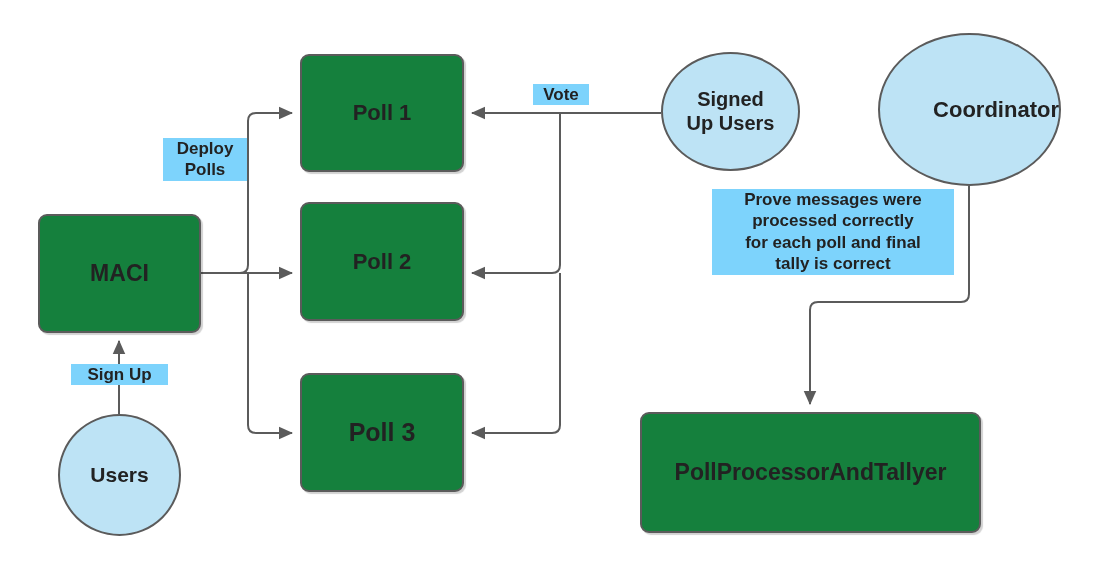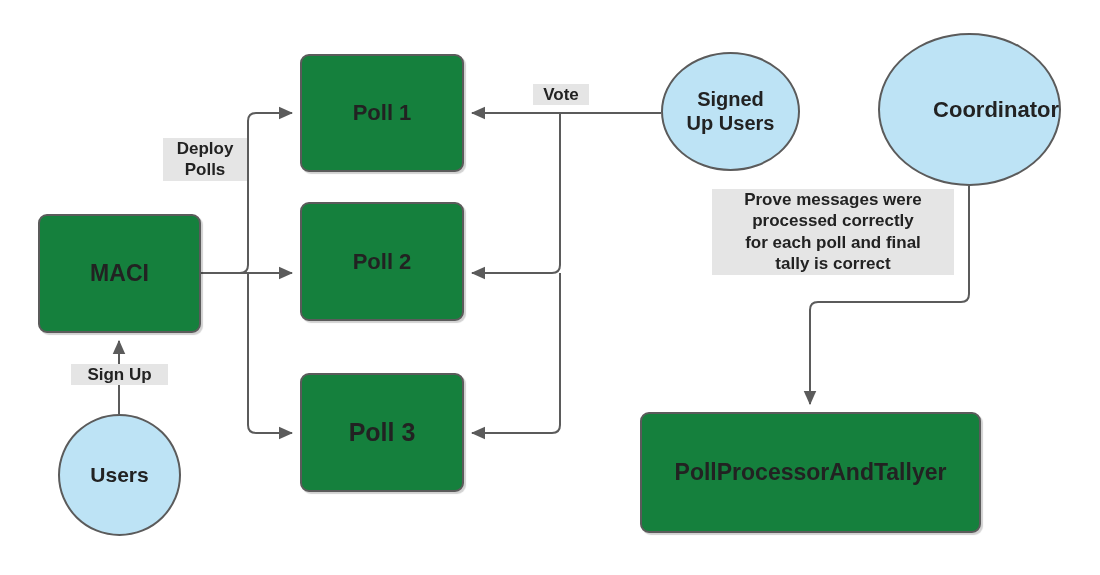--- a/index.html
+++ b/index.html
@@ -45,21 +45,21 @@
     background: #bde3f5;
     border: 2px solid #5b5b5b;
     border-radius: 50%;
   }
   .edge-label {
     position: absolute;
     color: #222222;
     font-weight: bold;
     text-align: center;
     line-height: 1.26;
-    background: #e5e5e5;
+    background: #7dd3fc;
     white-space: pre-line;
   }
 </style>
 </head>
 <body>
 
 <div id="canvas">
 
   <svg id="edges" viewBox="0 0 1100 575" xmlns="http://www.w3.org/2000/svg">
     <defs>

